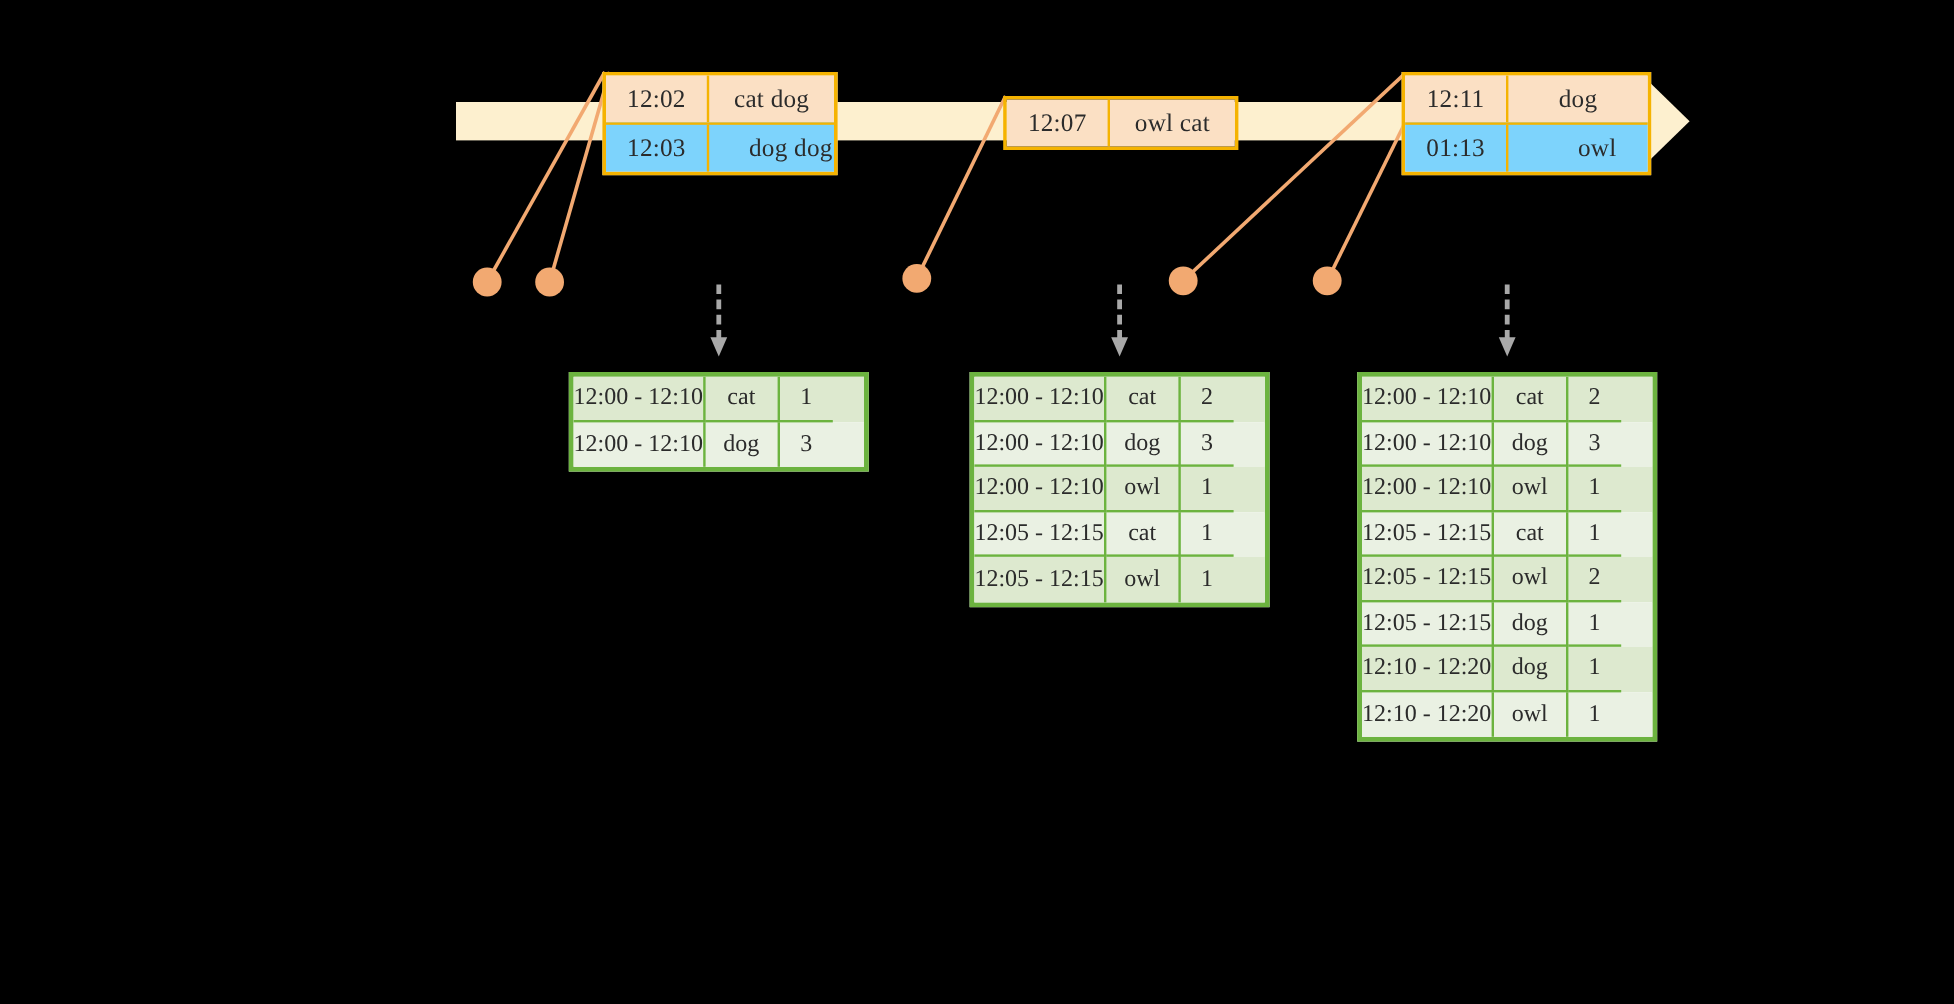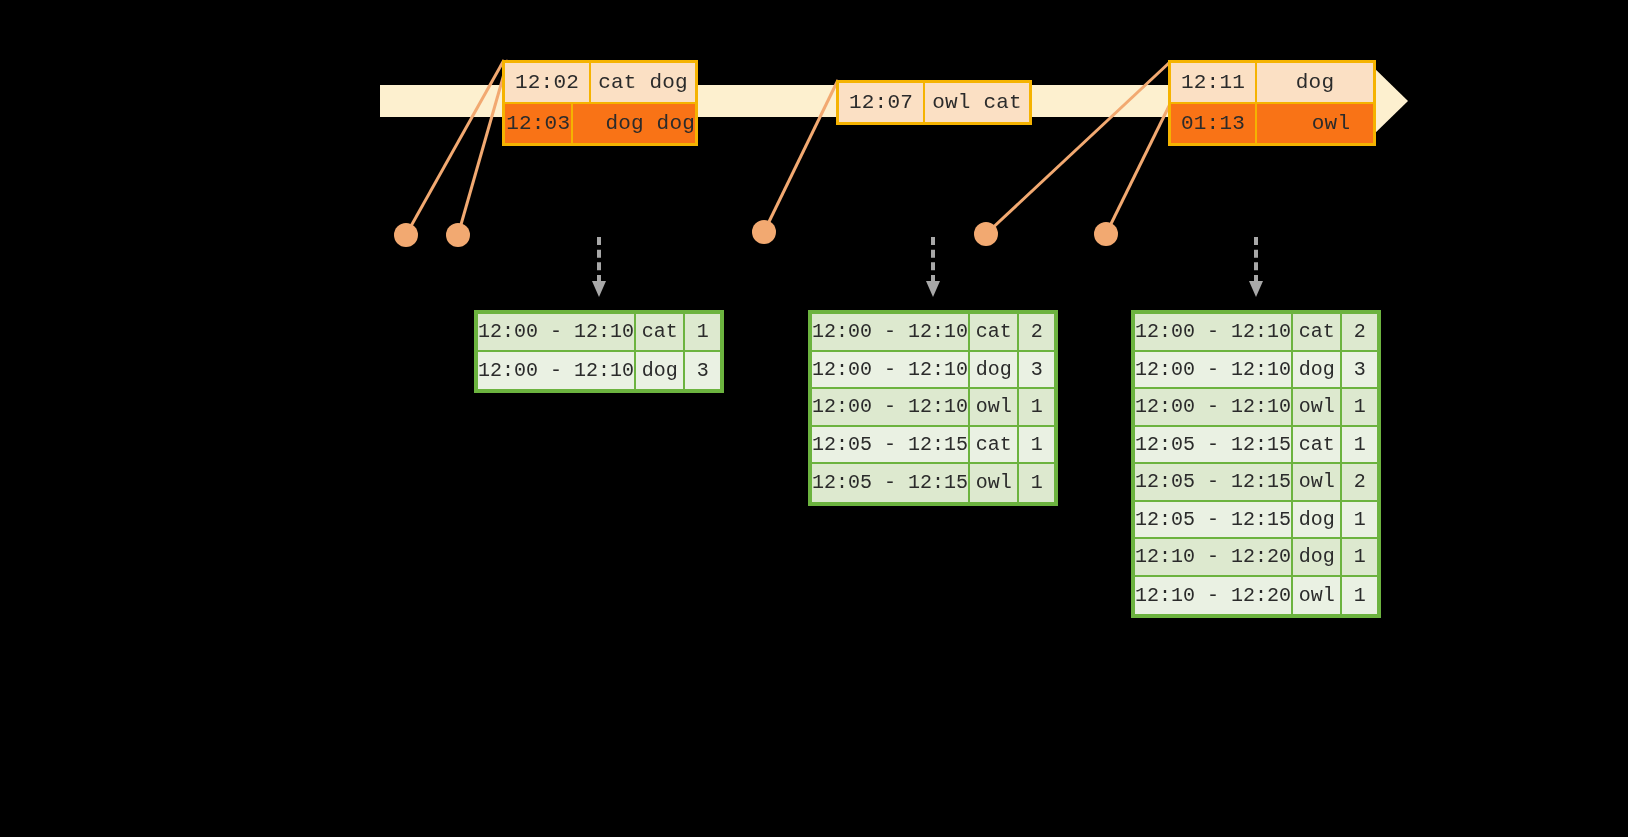--- a/index.html
+++ b/index.html
@@ -6,21 +6,21 @@
     margin: 0;
     padding: 0;
     background: #000000;
   }
   #stage {
     position: relative;
     width: 1628px;
     height: 837px;
     background: #000000;
     overflow: hidden;
-    font-family: Liberation Mono, monospace;
+    font-family: Liberation Serif, serif;
   }
 
   
   .timeline-bar {
     position: absolute;
     left: 380px;
     top: 85px;
     width: 1010px;
     height: 32px;
     background: #fdf0cf;
@@ -44,21 +44,21 @@
     display: flex;
     flex-direction: column;
     background: #fdf0e3;
   }
   .evt-row {
     display: flex;
     height: 39px;
   }
   .evt-row + .evt-row { border-top: 2px solid #f5b301; }
   .evt-row.odd  { background: #fbe0c4; }
-  .evt-row.even { background: #f97316; gap: 32px; }
+  .evt-row.even { background: #7dd3fc; gap: 32px; }
   .evt-time, .evt-val {
     display: flex;
     align-items: center;
     justify-content: center;
     color: #2b2b2b;
     font-size: 21px;
     letter-spacing: .2px;
     white-space: nowrap;
   }
   .evt-time { width: 84px; border-right: 2px solid #f5b301; }
@@ -71,21 +71,21 @@
   
   #links { position: absolute; left: 0; top: 0; width: 1628px; height: 837px; pointer-events: none; }
 
   
   .rtable {
     position: absolute;
     border: 4px solid #6cb33f;
     box-sizing: border-box;
     background: #ffffff;
   }
-  .rrow { display: flex; height: 37.5px; justify-content: space-between; }
+  .rrow { display: flex; height: 37.5px; }
   .rrow.odd  { background: #dde9cf; }
   .rrow.even { background: #eaf1e3; }
   .rcell {
     display: flex;
     align-items: center;
     justify-content: center;
     color: #2b2b2b;
     font-size: 20px;
     white-space: nowrap;
     border-right: 2px solid #6cb33f;

